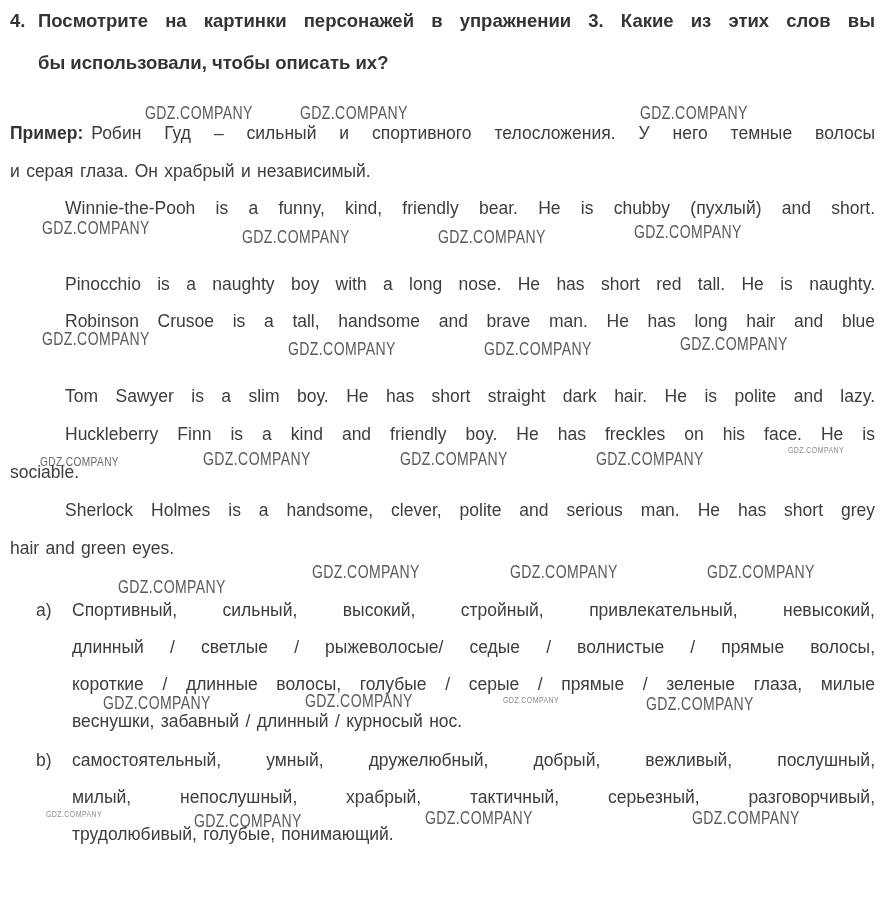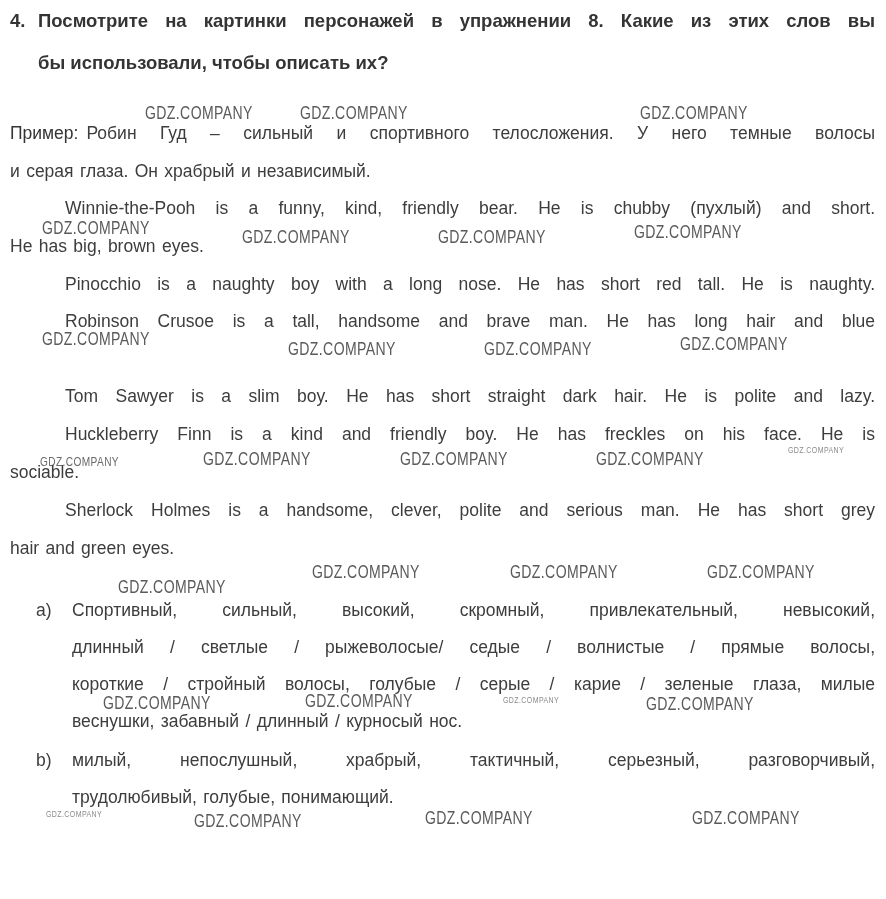--- a/index.html
+++ b/index.html
@@ -29,21 +29,21 @@
   .para {
     position: absolute;
     left: 10px; right: 11px;
     font-size: 17.5px;
     line-height: 37.6px;
     word-spacing: 1.5px;
   }
   .line { min-height: 37px; }
   .j { text-align: justify; text-align-last: justify; }
   .indent { text-indent: 55px; }
-  .bold { font-weight: normal; margin-right: 8px; color: #343434; }
+  .bold { font-weight: bold; margin-right: 8px; color: #343434; }
 
   
   .list {
     position: absolute;
     left: 72px; right: 11px;
     font-size: 17.5px;
     line-height: 37px;
     word-spacing: 1.5px;
   }
   .l-marker { position: absolute; left: -36px; top: 0; }
@@ -97,32 +97,31 @@
       <span class="wm wm-xs" style="left: 46px; top: 810px;">GDZ.COMPANY</span>
       <span class="wm wm-md" style="left: 194px; top: 812px;">GDZ.COMPANY</span>
       <span class="wm wm-md" style="left: 425px; top: 809px;">GDZ.COMPANY</span>
       <span class="wm wm-md" style="left: 692px; top: 809px;">GDZ.COMPANY</span>
     </div>
 
   <div class="content">
 
     <div class="heading">
       <span class="h-num">4.</span>
-      <div class="j">Посмотрите на картинки персонажей в упражнении 8. Какие из этих слов вы</div>
+      <div class="j">Посмотрите на картинки персонажей в упражнении 3. Какие из этих слов вы</div>
       <div>бы использовали, чтобы описать их?</div>
     </div>
 
     <div class="para" style="top:115px">
       <div class="line j"><span class="bold">Пример:</span><span>Робин Гуд – сильный и спортивного телосложения. У него темные волосы</span></div>
       <div class="line">и серая глаза. Он храбрый и независимый.</div>
     </div>
 
     <div class="para" style="top:190px">
       <div class="line j indent">Winnie-the-Pooh is a funny, kind, friendly bear. He is chubby (пухлый) and short.</div>
-      <div class="line">He has big, brown eyes.</div>
     </div>
 
     <div class="para" style="top:266px">
       <div class="line j indent">Pinocchio is a naughty boy with a long nose. He has short red tall. He is naughty.</div>
     </div>
 
     <div class="para" style="top:303px">
       <div class="line j indent">Robinson Crusoe is a tall, handsome and brave man. He has long hair and blue</div>
     </div>
 
@@ -135,26 +134,27 @@
       <div class="line">hair and green eyes.</div>
     </div>
 
     <div class="para" style="top:416px">
       <div class="line j indent">Huckleberry Finn is a kind and friendly boy. He has freckles on his face. He is</div>
       <div class="line">sociable.</div>
     </div>
 
     <div class="list" style="top:592px">
       <span class="l-marker">a)</span>
-      <div class="line j">Спортивный, сильный, высокий, скромный, привлекательный, невысокий,</div>
+      <div class="line j">Спортивный, сильный, высокий, стройный, привлекательный, невысокий,</div>
       <div class="line j">длинный / светлые / рыжеволосые/ седые / волнистые / прямые волосы,</div>
-      <div class="line j">короткие / стройный волосы, голубые / серые / карие / зеленые глаза, милые</div>
+      <div class="line j">короткие / длинные волосы, голубые / серые / прямые / зеленые глаза, милые</div>
       <div class="line">веснушки, забавный / длинный / курносый нос.</div>
     </div>
 
     <div class="list" style="top:742px">
       <span class="l-marker">b)</span>
+      <div class="line j">самостоятельный, умный, дружелюбный, добрый, вежливый, послушный,</div>
       <div class="line j">милый, непослушный, храбрый, тактичный, серьезный, разговорчивый,</div>
       <div class="line">трудолюбивый, голубые, понимающий.</div>
     </div>
 
   </div>
 </div>
 
 </body></html>

